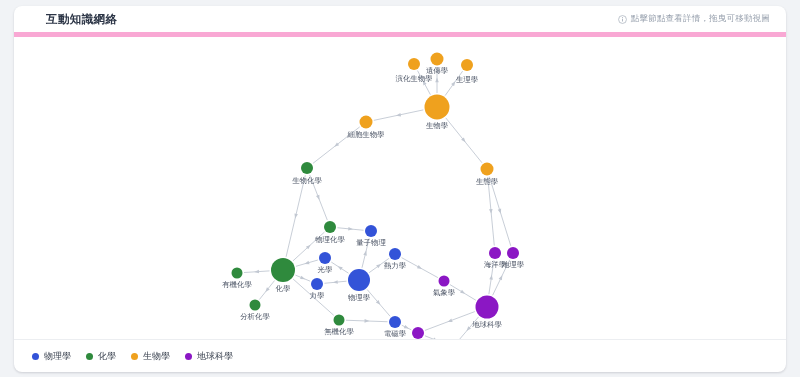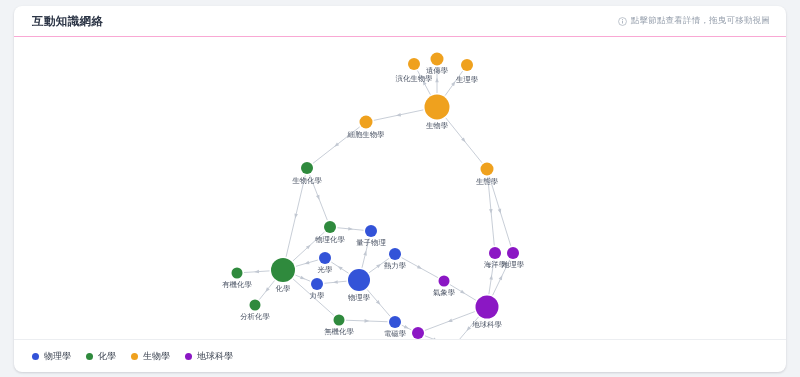--- a/index.html
+++ b/index.html
@@ -16,25 +16,25 @@
     background: #ffffff;
     border-radius: 8px;
     box-shadow: 0 1px 3px rgba(16,24,40,.10), 0 1px 2px rgba(16,24,40,.06);
     overflow: hidden;
     display: flex;
     flex-direction: column;
   }
   .card-header {
     height: 31px;
     flex: 0 0 31px;
-    border-bottom: 1px solid #f9a8d4;
+    border-bottom: 5px solid #f9a8d4;
     display: flex;
     align-items: center;
     justify-content: space-between;
-    padding: 0 16px 0 18px;
+    padding: 0 16px 0 32px;
   }
   .card-title {
     font-size: 11.5px;
     font-weight: bold;
     color: #2b3445;
     letter-spacing: .4px;
   }
   .hint {
     display: flex;
     align-items: center;

